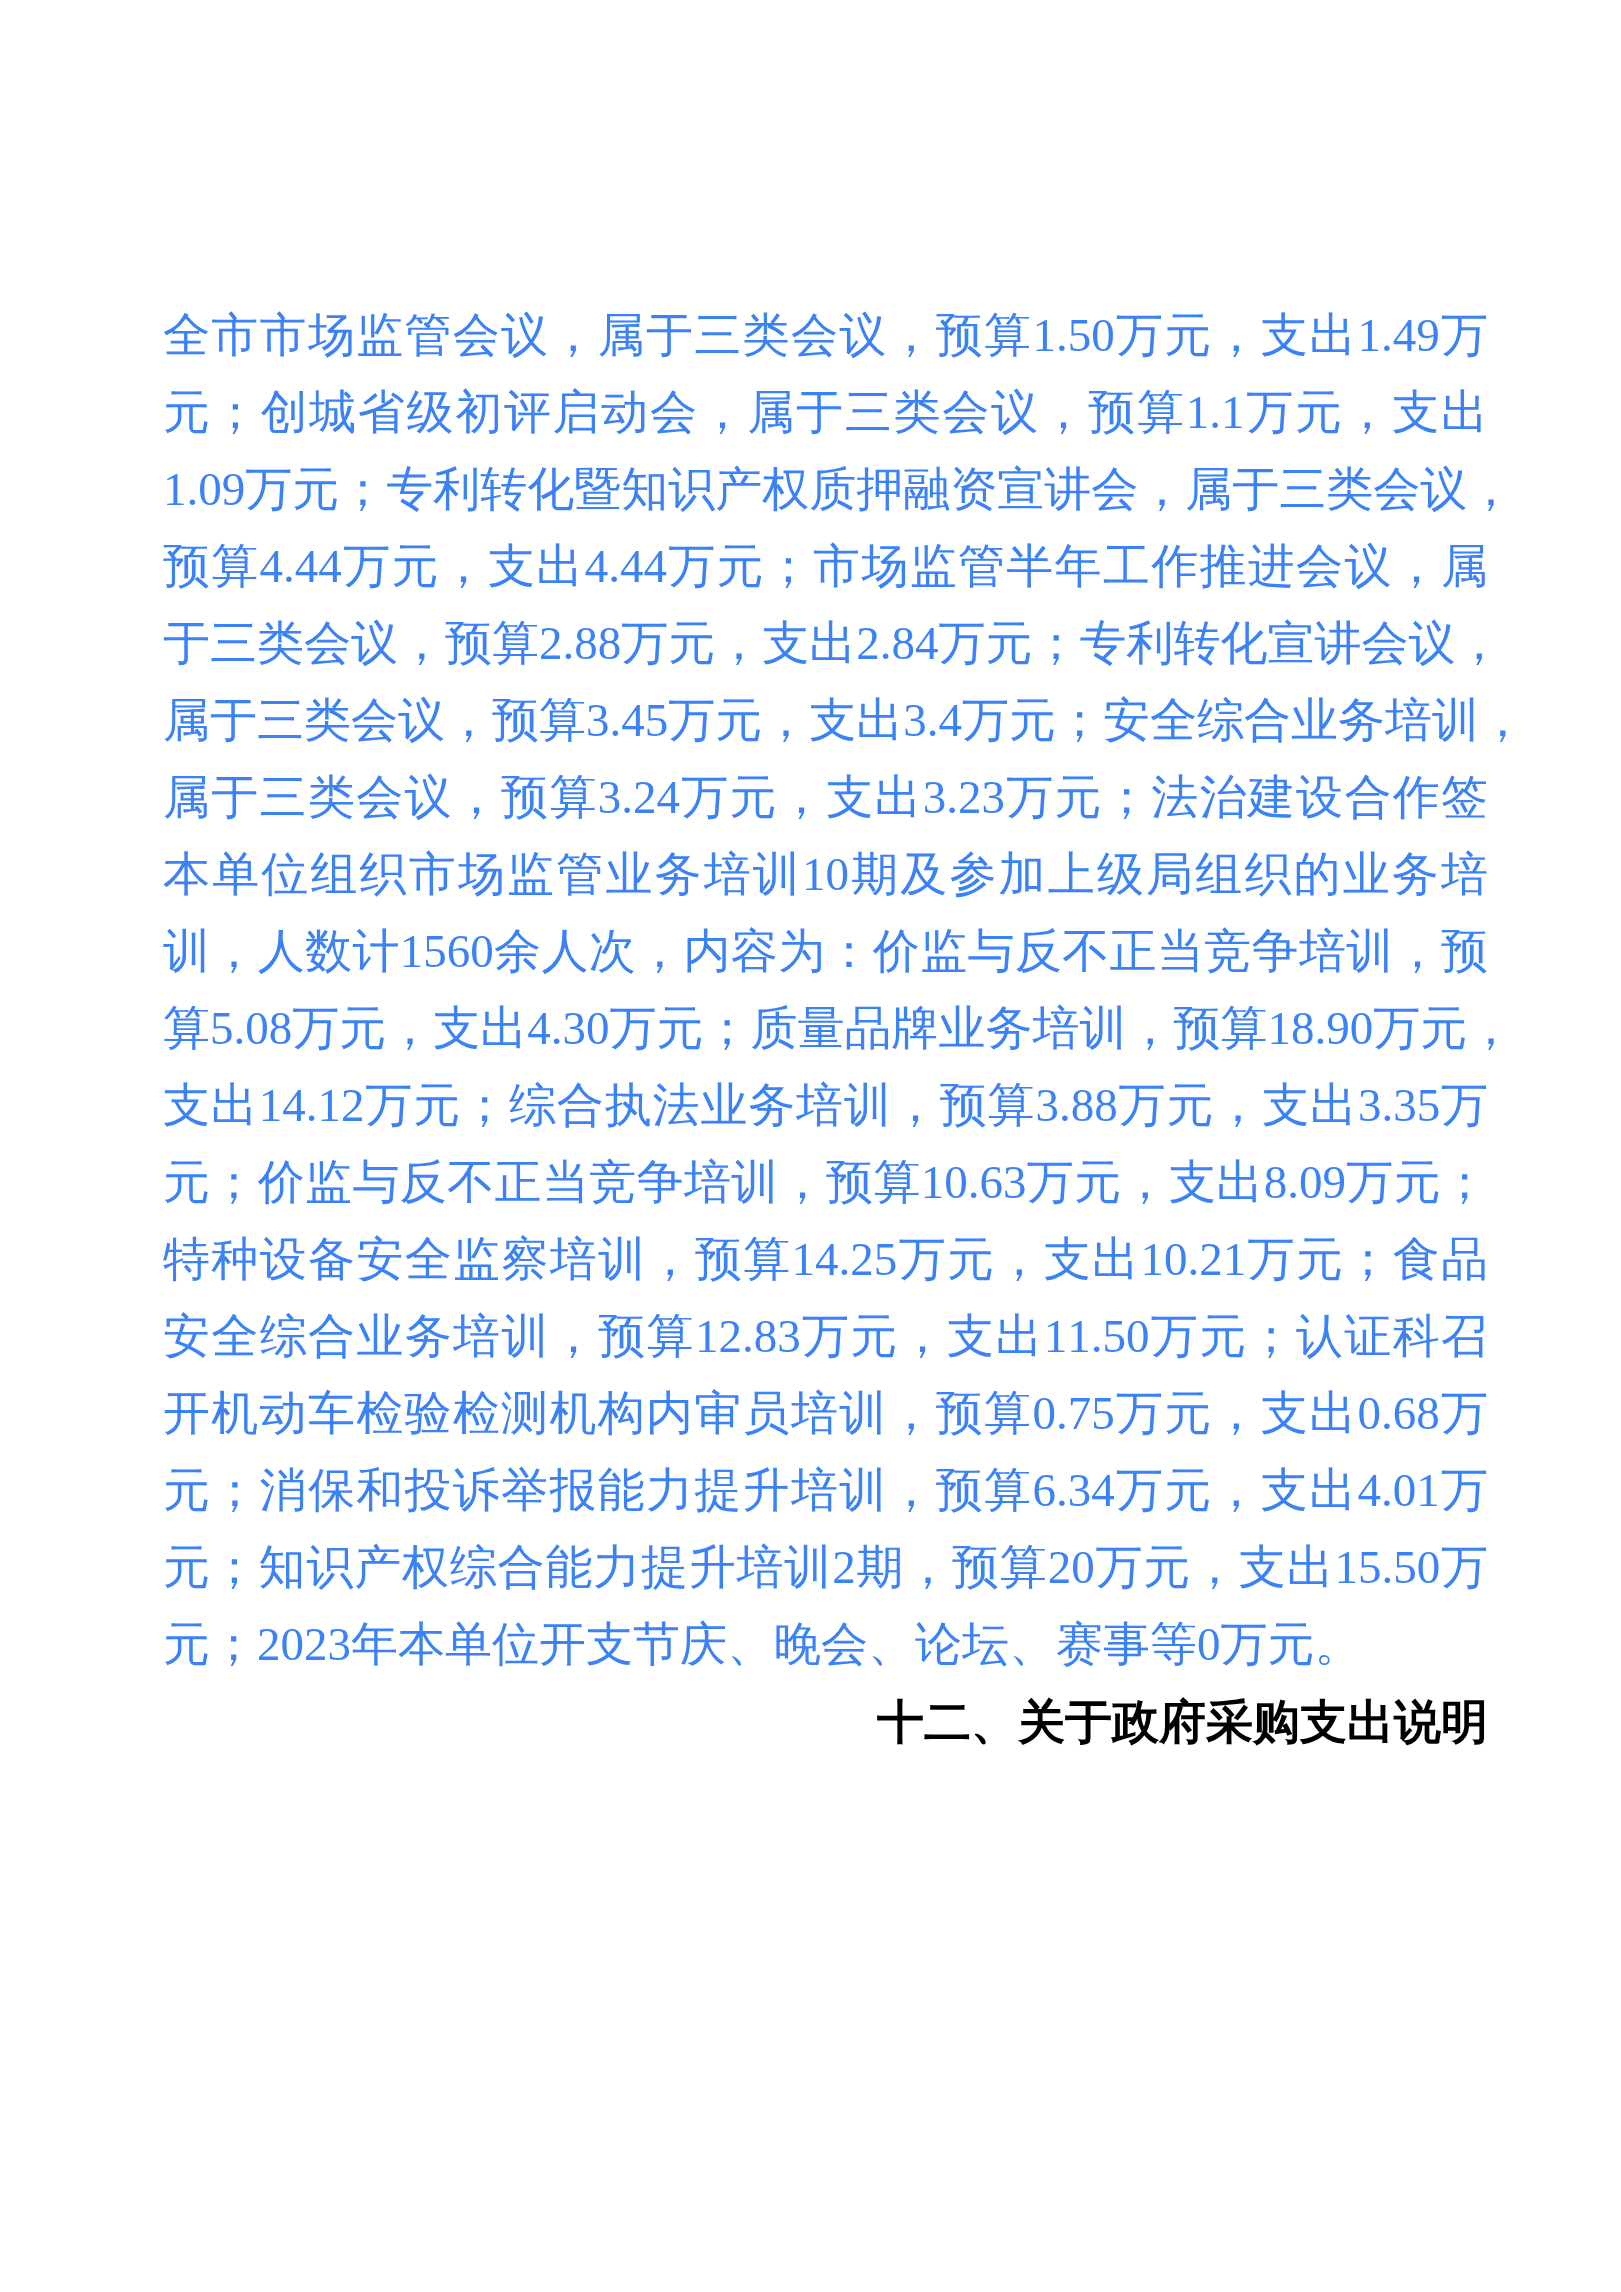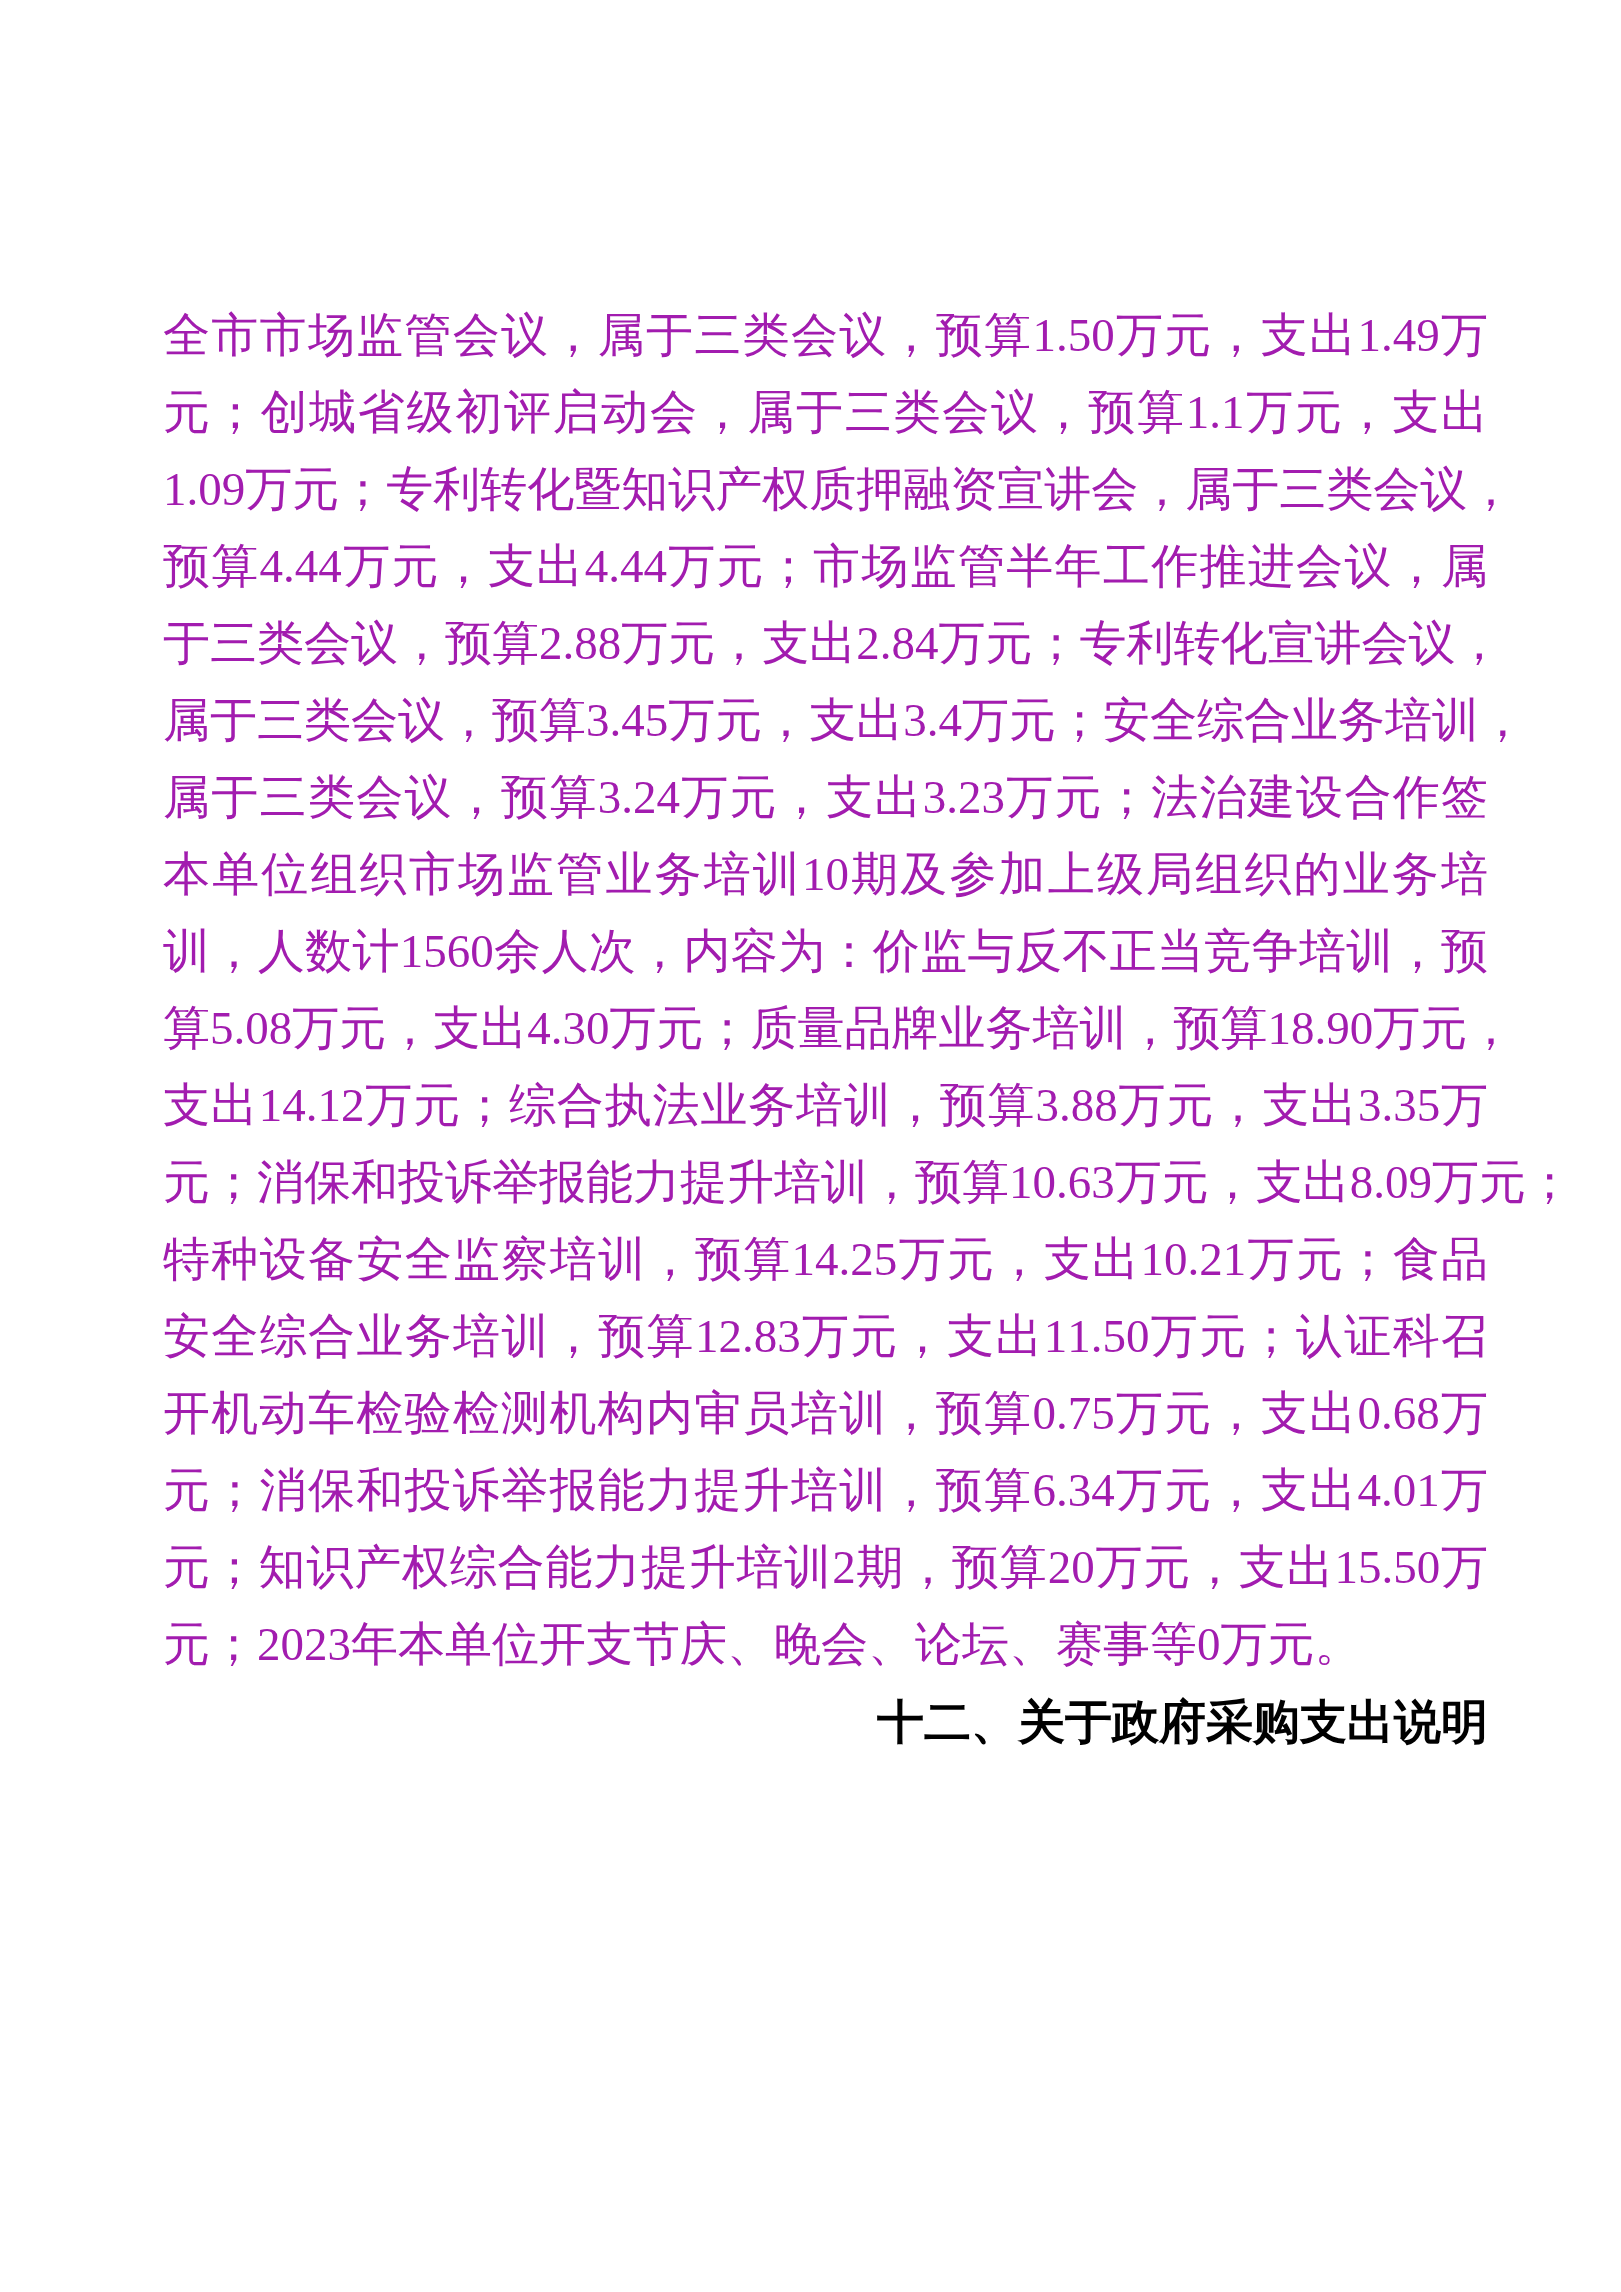--- a/index.html
+++ b/index.html
@@ -22,21 +22,21 @@
     position: absolute;
     left: 163px;
     top: 297px;
     width: 1325px;
   }
 
   .line {
     font-size: 47px;
     line-height: 77px;
     height: 77px;
-    color: #a21caf;
+    color: #3b82f6;
     text-align: justify;
     
     text-align-last: justify;
     white-space: nowrap;
     font-kerning: none;
   }
 
   .line.short {
     text-align-last: left;   
   }
@@ -62,21 +62,21 @@
     <div class="line">元；创城省级初评启动会，属于三类会议，预算1.1万元，支出</div>
     <div class="line">1.09万元；专利转化暨知识产权质押融资宣讲会，属于三类会议，</div>
     <div class="line">预算4.44万元，支出4.44万元；市场监管半年工作推进会议，属</div>
     <div class="line">于三类会议，预算2.88万元，支出2.84万元；专利转化宣讲会议，</div>
     <div class="line">属于三类会议，预算3.45万元，支出3.4万元；安全综合业务培训，</div>
     <div class="line">属于三类会议，预算3.24万元，支出3.23万元；法治建设合作签</div>
     <div class="line">本单位组织市场监管业务培训10期及参加上级局组织的业务培</div>
     <div class="line">训，人数计1560余人次，内容为：价监与反不正当竞争培训，预</div>
     <div class="line">算5.08万元，支出4.30万元；质量品牌业务培训，预算18.90万元，</div>
     <div class="line">支出14.12万元；综合执法业务培训，预算3.88万元，支出3.35万</div>
-    <div class="line">元；消保和投诉举报能力提升培训，预算10.63万元，支出8.09万元；</div>
+    <div class="line">元；价监与反不正当竞争培训，预算10.63万元，支出8.09万元；</div>
     <div class="line">特种设备安全监察培训，预算14.25万元，支出10.21万元；食品</div>
     <div class="line">安全综合业务培训，预算12.83万元，支出11.50万元；认证科召</div>
     <div class="line">开机动车检验检测机构内审员培训，预算0.75万元，支出0.68万</div>
     <div class="line">元；消保和投诉举报能力提升培训，预算6.34万元，支出4.01万</div>
     <div class="line">元；知识产权综合能力提升培训2期，预算20万元，支出15.50万</div>
     <div class="line short">元；2023年本单位开支节庆、晚会、论坛、赛事等0万元。</div>
     <div class="heading">十二、关于政府采购支出说明</div>
   </div>
 </div>
 

